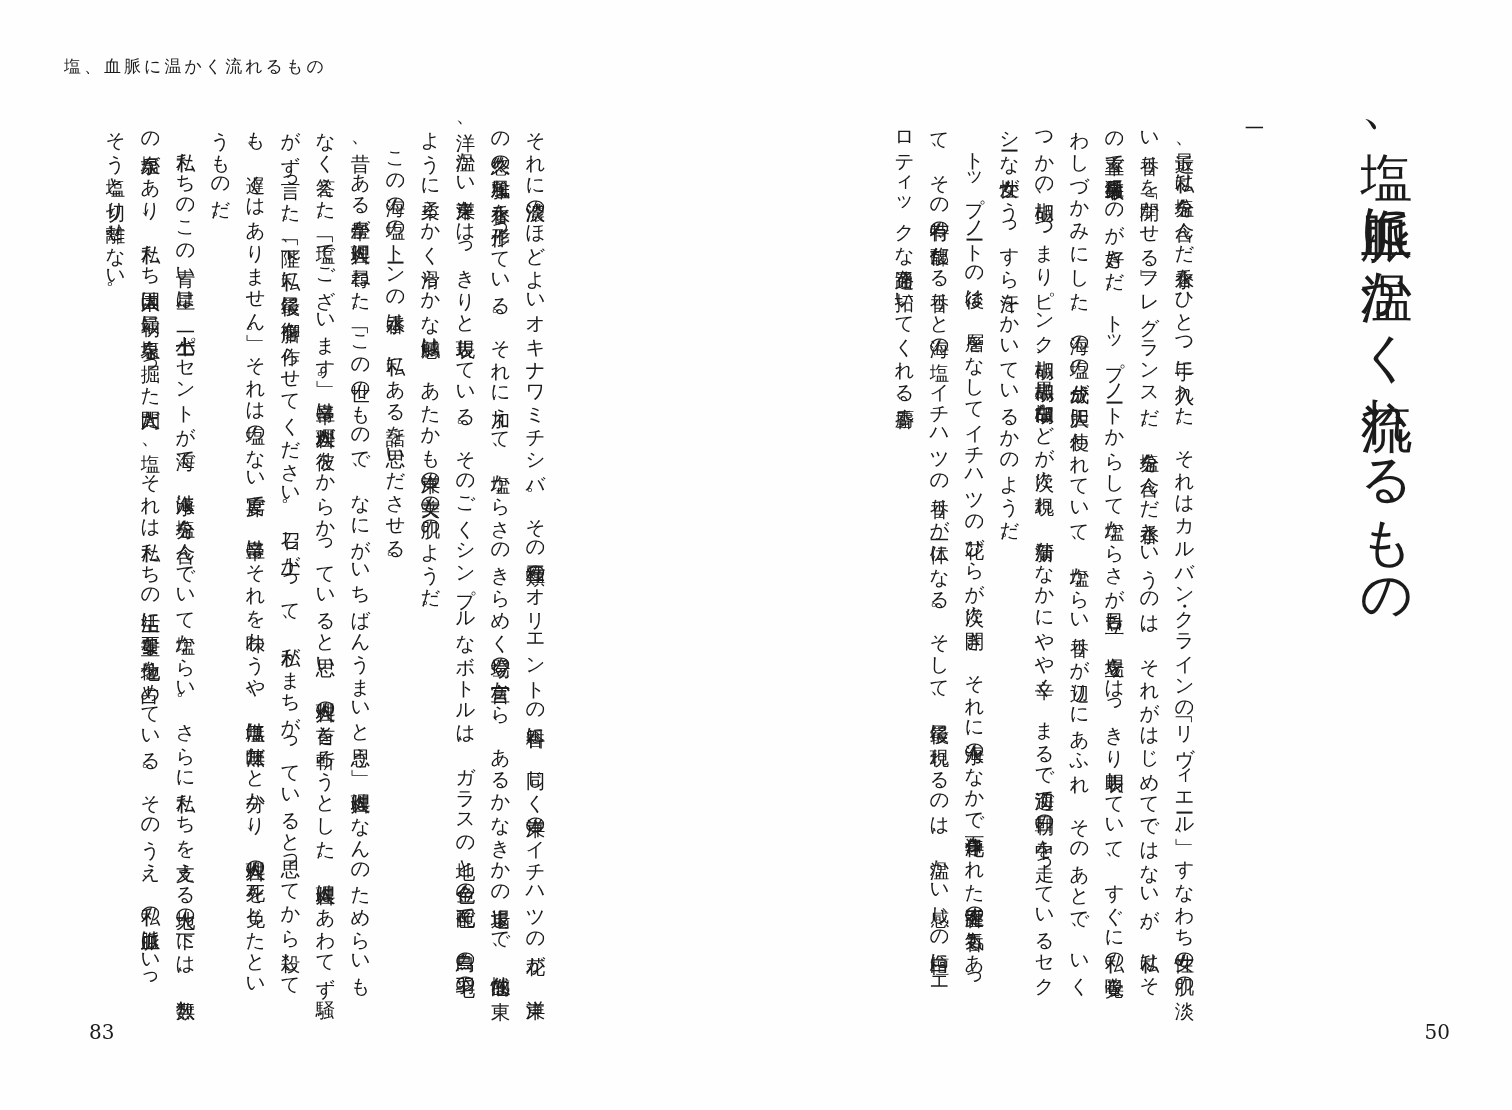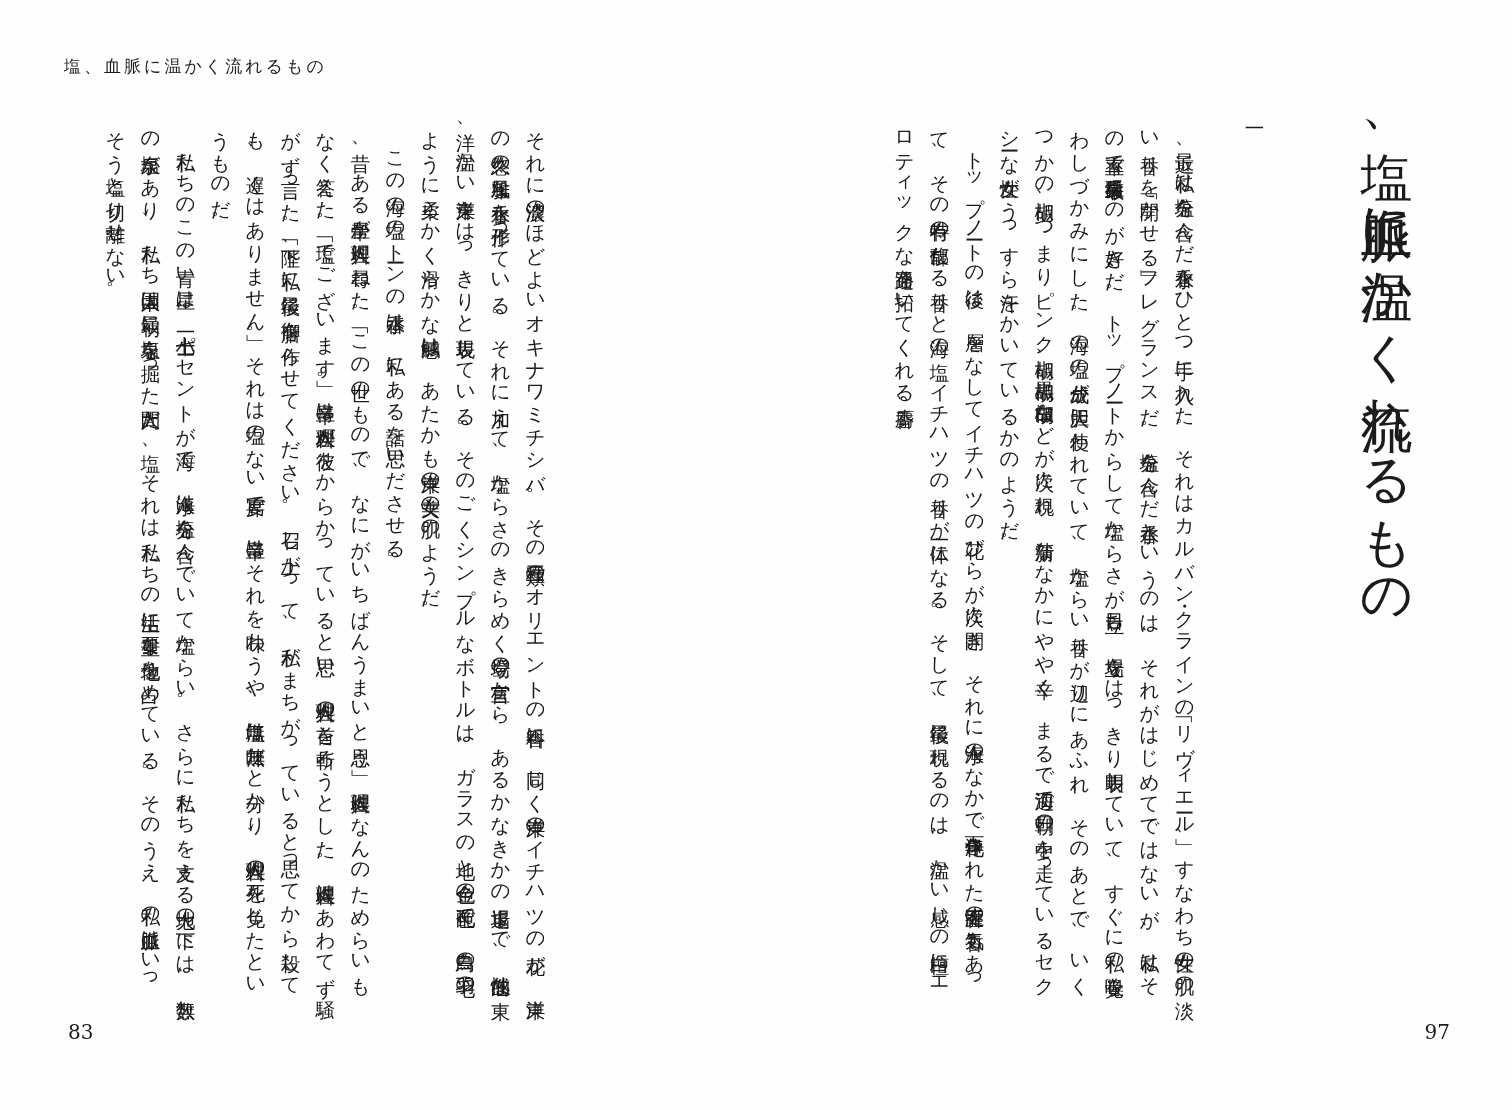--- a/index.html
+++ b/index.html
@@ -59,38 +59,39 @@
     left: 64px;
     font-size: 17px;
     letter-spacing: 3px;
     white-space: nowrap;
   }
   .page-num {
     position: absolute;
     top: 1020px;
     font-size: 20px;
     font-family: "DejaVu Serif", "Liberation Serif", serif;
+    margin-left: 21px;
   }
   .page-num-left  { left: 68px; }
   .page-num-right { right: 62px; }
 </style>
 </head>
 <body>
 
 <div class="spread">
 
   <div class="chapter-title vertical">塩、血脈に温かく流れるもの</div>
 
   <div class="body-block body-right vertical">
     <p class="section-num">一</p>
     <p class="indent">最近、私は塩分を含んだ香水をひとつ手に入れた。それはカルバン・クラインの「リヴィエール」、すなわち女性の肌の淡い香りを「開かせる」フレグランスだ。塩分を含んだ香水というのは、それがはじめてではないが、私はその率直で勇猛果敢なのが好きだ。トップノートからして塩からさが目立ち、立場をはっきり表明していて、すぐに私の嗅覚をわしづかみにした。海の塩の成分が大胆に使われていて、塩からい香りが辺りにあふれ、そのあとで、いくつかの胡椒、つまりピンク胡椒、黒胡椒、白胡椒などが次々に現れ、清新ななかにやや辛く、まるで海辺で朝日の中を走っているセクシーな女性がうっすら汗をかいているかのようだ。</p>
     <p class="indent">トップノートの後は、層をなしてイチハツの花びらが次々に開き、それに海水のなかで百年浄化された龍涎香の香気もあって、その特有の馥郁たる香りと海の塩、イチハツの香りが一体になる。そして、最後に現れるのは、温かい感じの白檀にエロティックな通路を拓いてくれる麝香、</p>
   </div>
 
-  <div class="page-num page-num-right">97</div>
+  <div class="page-num page-num-right">50</div>
 
   <div class="running-header">塩、血脈に温かく流れるもの</div>
 
   <div class="body-block body-left vertical">
     <p>それに濃淡のほどよいオキナワミチシバ。その三種類のオリエントの香料に、同じく東洋のイチハツの花が、東洋の悠久の風雅な香水を形作っている。それに加えて、塩からさのきらめく登場の宣言から、あるかなきかの退場まで、感性的な東洋、温かい東洋をはっきりと表現している。そのごくシンプルなボトルは、ガラスの地と金色の配色で、白鳥の羽毛のように柔らかく滑らかな触感は、あたかも東洋の美女の肌のようだ。</p>
     <p class="indent">この海の塩のトーンの香水は、私にある話を思いださせる。</p>
     <p class="indent">昔、ある皇帝が料理人に尋ねた。「この世のもので、なにがいちばんうまいと思う」。料理人はなんのためらいもなく答えた。「塩でございます」。皇帝は料理人が彼をからかっていると思い、料理人の首を斬ろうとした。料理人はあわてず騒がず言った。「陛下、私に最後に御膳を作らせてください。召し上がって、私がまちがっていると思ってから殺しても、遅くはありません」。それは塩のない宴席で、皇帝はそれを味わうや、無塩は無味だと分かり、料理人の死を免じたというものだ。</p>
     <p class="indent">私たちのこの青い星は、七十一パーセントが海で、海水は塩分を含んでいて塩からい。さらに私たちを支える大地の下には、無数の塩泉があり、私たち中国人は最初に塩泉を掘った人間だ。塩、それは私たちの生活に重要な地位を占めている。そのうえ、私の血脈はいっそう塩と切り離せない。</p>
   </div>
 

